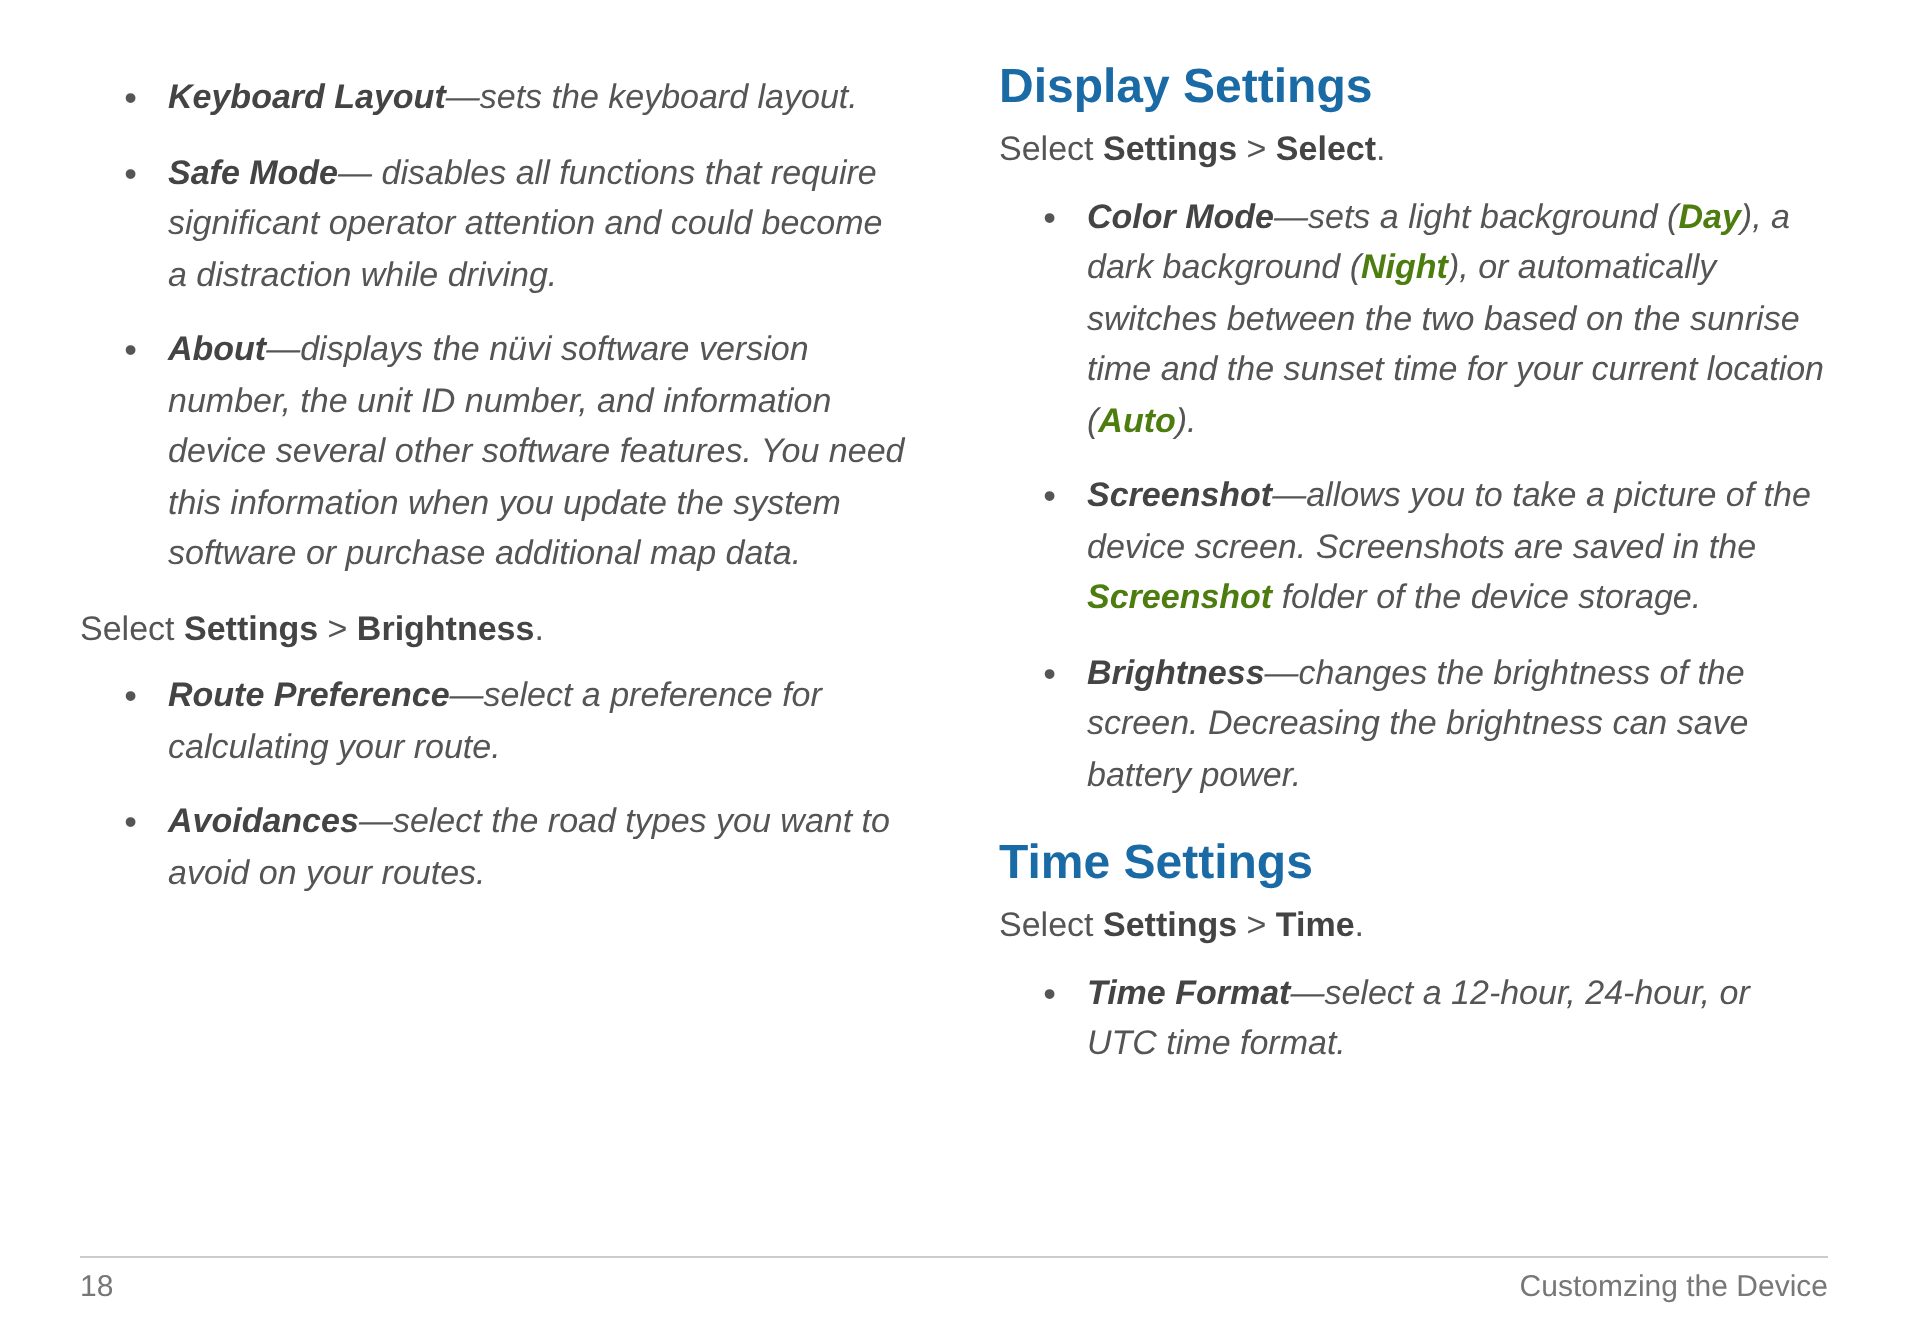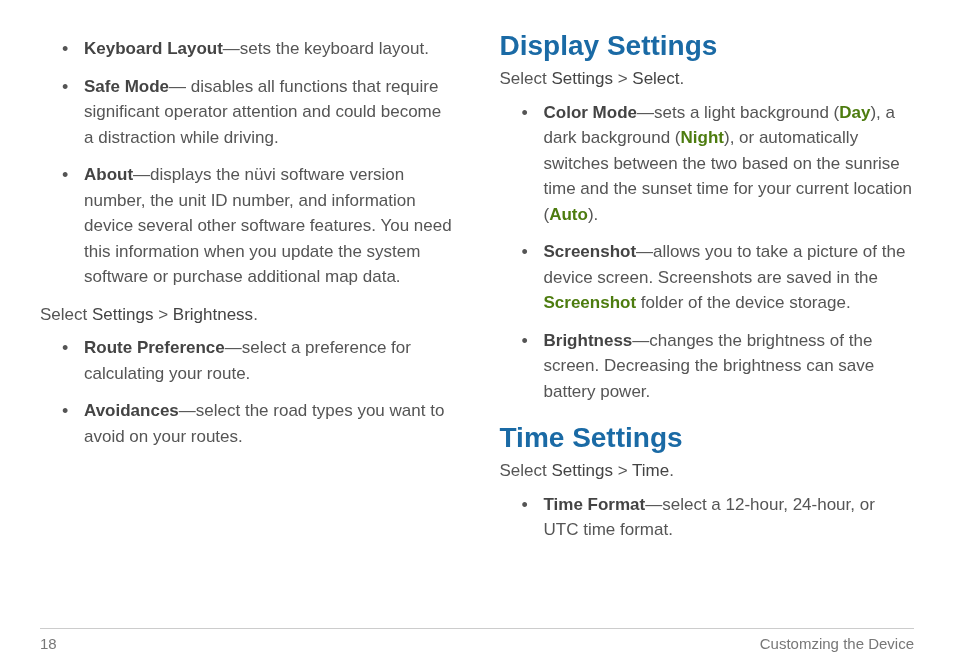--- a/index.html
+++ b/index.html
@@ -16,38 +16,39 @@
     .columns {
       display: flex;
       gap: 45px;
     }
     .col {
       flex: 1;
       min-width: 0;
     }
     h2.section-heading {
       color: #1a6aa5;
-      font-size: 28px;
+      font-size: 24px;
       font-weight: bold;
       margin: 18px 0 4px 0;
     }
     .breadcrumb {
       font-size: 17px;
       color: #555;
       margin: 0 0 8px 0;
       line-height: 1.5;
     }
     .breadcrumb b {
       color: #444;
-      font-weight: normal;
+      font-weight: bold;
     }
     ul.bullets {
       margin: 0;
       padding-left: 20px;
       list-style: none;
+      font-style: italic;
     }
     ul.bullets > li {
       position: relative;
       padding-left: 24px;
       margin: 6px 0 12px 0;
       font-size: 17px;
       color: #555;
       line-height: 1.5;
     }
     ul.bullets > li::before {

